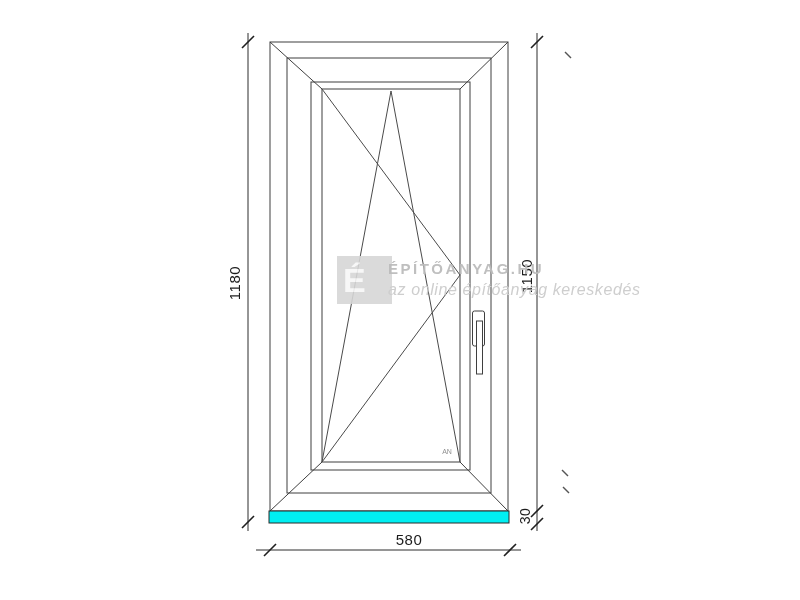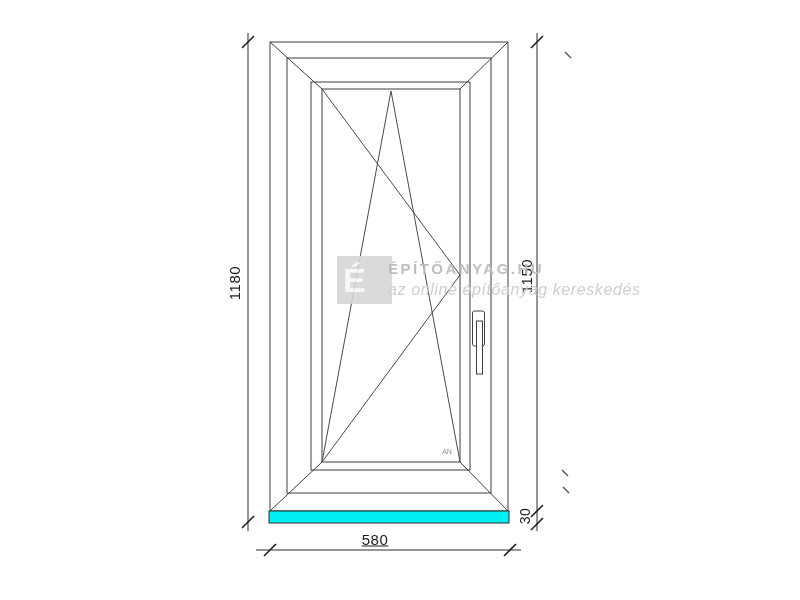--- a/index.html
+++ b/index.html
@@ -83,21 +83,21 @@
     <g stroke="#555555" stroke-width="1.4">
       <line x1="565" y1="52" x2="571" y2="58"></line>
       <line x1="562" y1="470" x2="568" y2="476"></line>
       <line x1="563" y1="487" x2="569" y2="493"></line>
     </g>
   </svg>
 
   <span class="dim-text vert" style="left:234px;top:283px;">1180</span>
   <span class="dim-text vert" style="left:526px;top:276px;">1150</span>
   <span class="dim-text vert" style="left:525px;top:516px;font-size:14px;">30</span>
-  <span class="dim-text" style="left:375px;top:539px;text-decoration:underline;">580</span>
+  <span class="dim-text" style="left:409px;top:539px;">580</span>
 
   <span class="opening-label" style="left:447px;top:451px;">AN</span>
 
   <div class="wm-logo">
     <span>É</span>
   </div>
   <div class="wm-title">ÉPÍTŐANYAG.HU</div>
   <div class="wm-subtitle">az online építőanyag kereskedés</div>
 
 </div>

